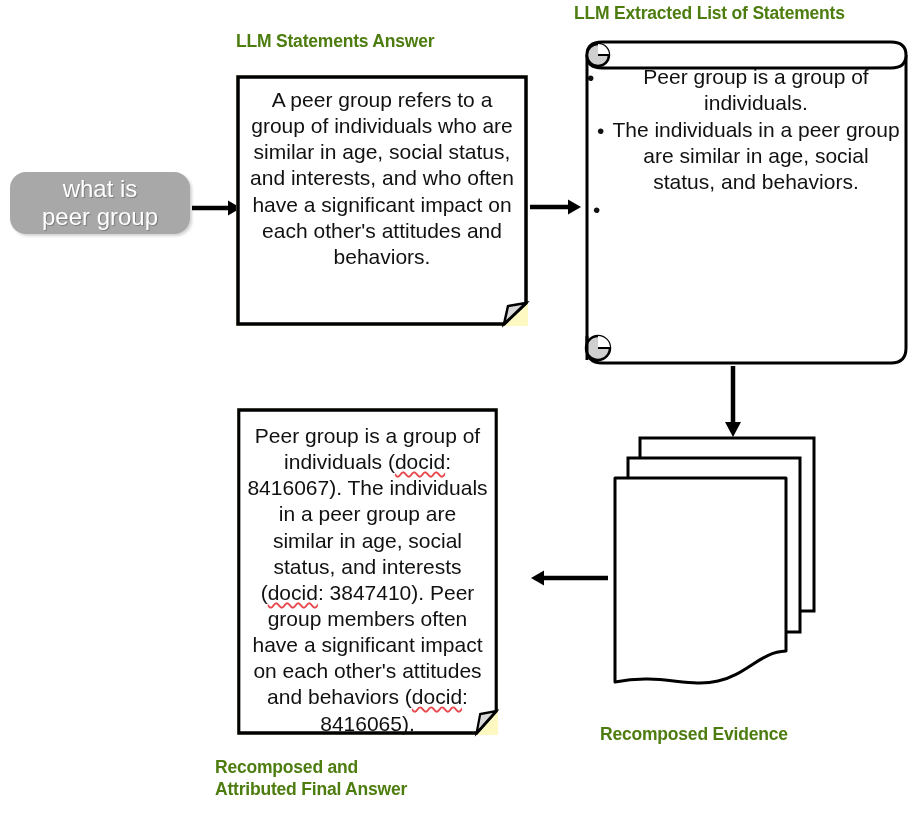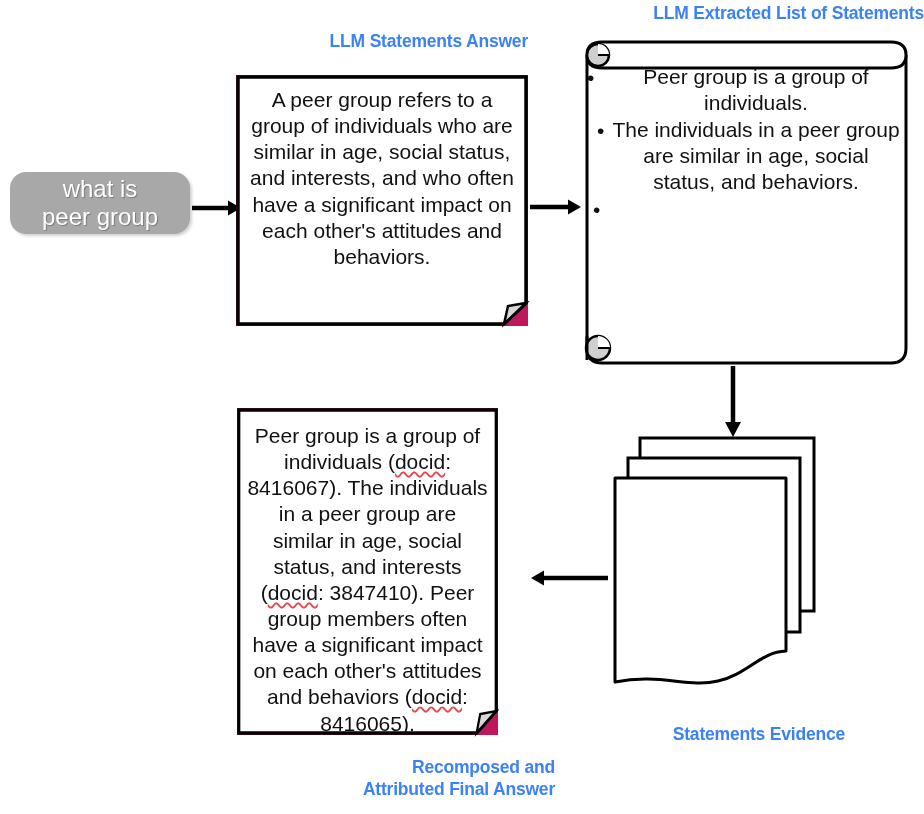--- a/index.html
+++ b/index.html
@@ -17,22 +17,22 @@
     background: #ffffff;
     overflow: hidden;
   }
   .abs { position: absolute; }
 
   
   .caption {
     font-family: "Liberation Sans", sans-serif;
     font-weight: bold;
     font-size: 17.5px;
-    color: #3b82f6;
-    text-align: right;
+    color: #4d7c0f;
+    text-align: left;
     letter-spacing: -0.2px;
     line-height: 1.25;
     white-space: pre-line;
   }
 
   
   #query-bubble {
     left: 10px;
     top: 172px;
     width: 180px;
@@ -49,21 +49,21 @@
     font-size: 24px;
     line-height: 1.18;
     text-align: center;
     white-space: pre-line;
     text-shadow: 1px 1px 1px rgba(0,0,0,0.28);
   }
 
   
   .doc-box {
     box-sizing: border-box;
-    background: #be185d;
+    background: #fef9c3;
     text-decoration: underline;
   }
   .doc-box .doc-svg {
     position: absolute;
     left: 0; top: 0;
     width: 100%; height: 100%;
     overflow: visible;
   }
   .doc-text {
     position: absolute;
@@ -146,21 +146,21 @@
 </style>
 </head>
 <body>
 
 <div id="canvas">
 
   <div class="abs caption" id="cap-answer">LLM Statements Answer</div>
 
   <div class="abs caption" id="cap-scroll">LLM Extracted List of Statements</div>
 
-  <div class="abs caption" id="cap-evidence">Statements Evidence</div>
+  <div class="abs caption" id="cap-evidence">Recomposed Evidence</div>
 
   <div class="abs caption" id="cap-final">Recomposed and
 Attributed Final Answer</div>
 
   <div class="abs" id="query-bubble">
     <div class="qtext">what is
 peer group</div>
   </div>
 
   <svg class="arrow-svg" style="left:192px; top:197px; width:50px; height:22px;" viewBox="0 0 50 22">

